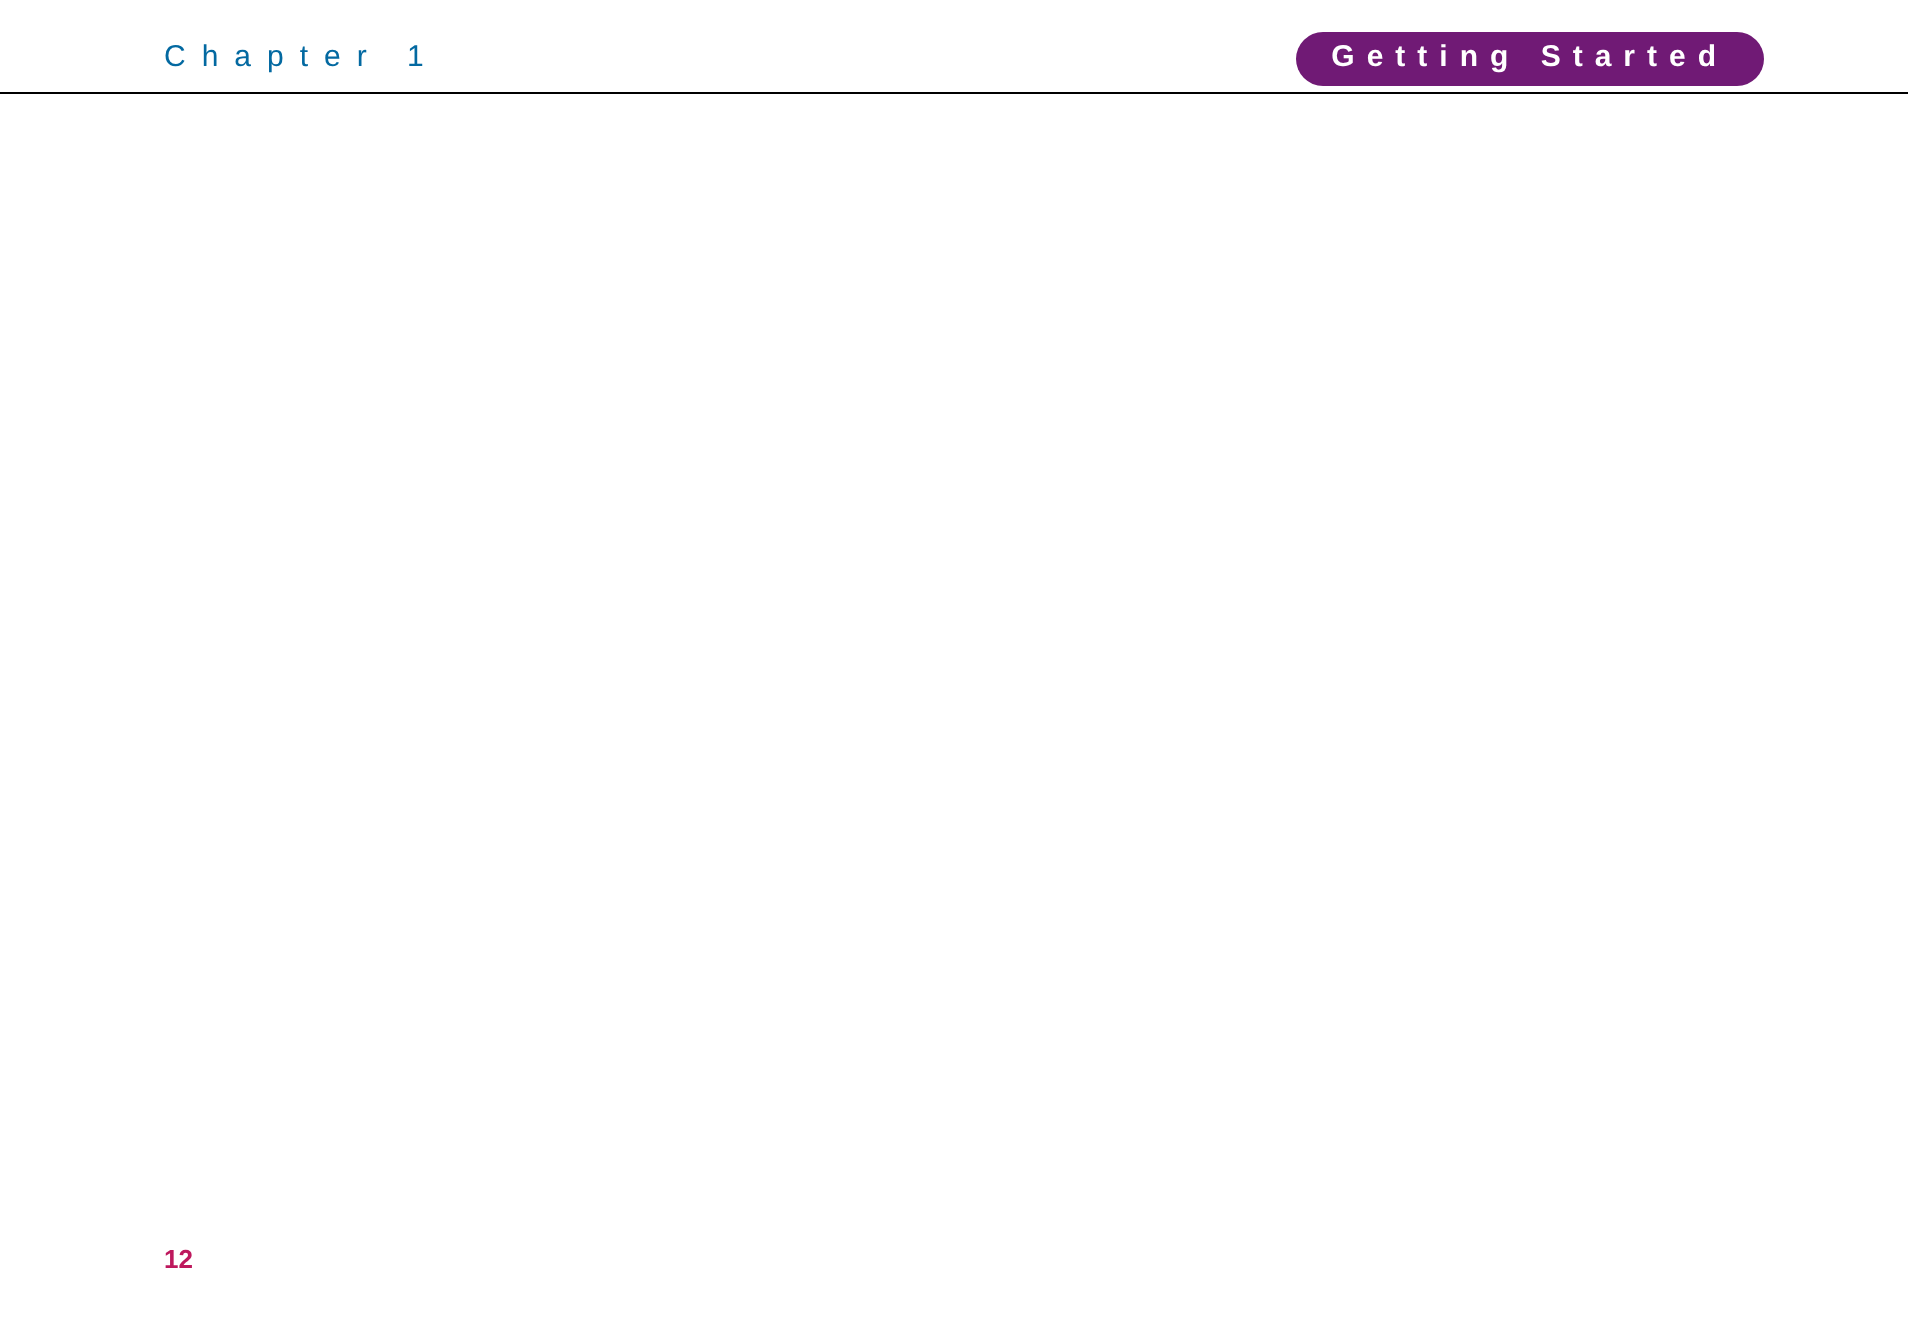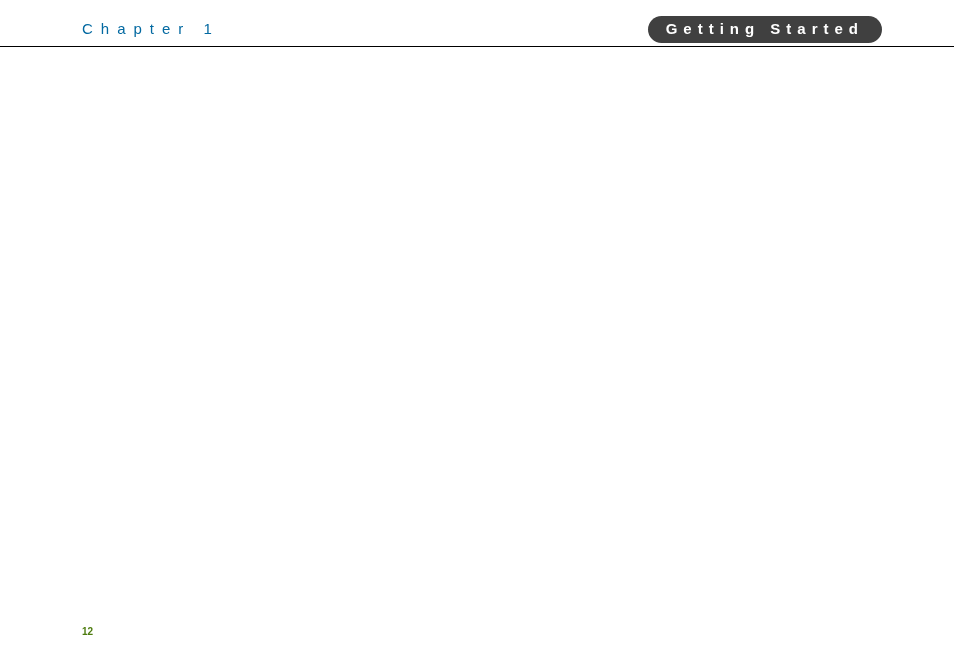--- a/index.html
+++ b/index.html
@@ -32,43 +32,43 @@
       top: 2px;
       font-size: 15px;
       font-weight: 400;
       letter-spacing: 8px;
       color: #0369a1;
     }
     .section-pill {
       position: absolute;
       right: 72px;
       top: -2px;
-      background: #404040;
+      background: #701a75;
       color: #fff;
       font-size: 15px;
       font-weight: 700;
       letter-spacing: 6px;
       padding: 4px 18px 6px 18px;
       border-radius: 14px;
     }
     .header-rule {
       position: absolute;
       top: 46px;
       left: 0;
       right: 0;
       height: 0;
       border-bottom: 1.5px solid #000;
     }
     .page-number {
       position: absolute;
       left: 82px;
       bottom: 26px;
-      font-size: 10px;
+      font-size: 13px;
       font-weight: 700;
-      color: #4d7c0f;
+      color: #be185d;
       margin-top: 36px;
     }
   </style>
 </head>
 <body>
 
 <div class="page">
   <div class="header-bar">
     <div class="chapter-label">Chapter 1</div>
     <div class="section-pill">Getting Started</div>

